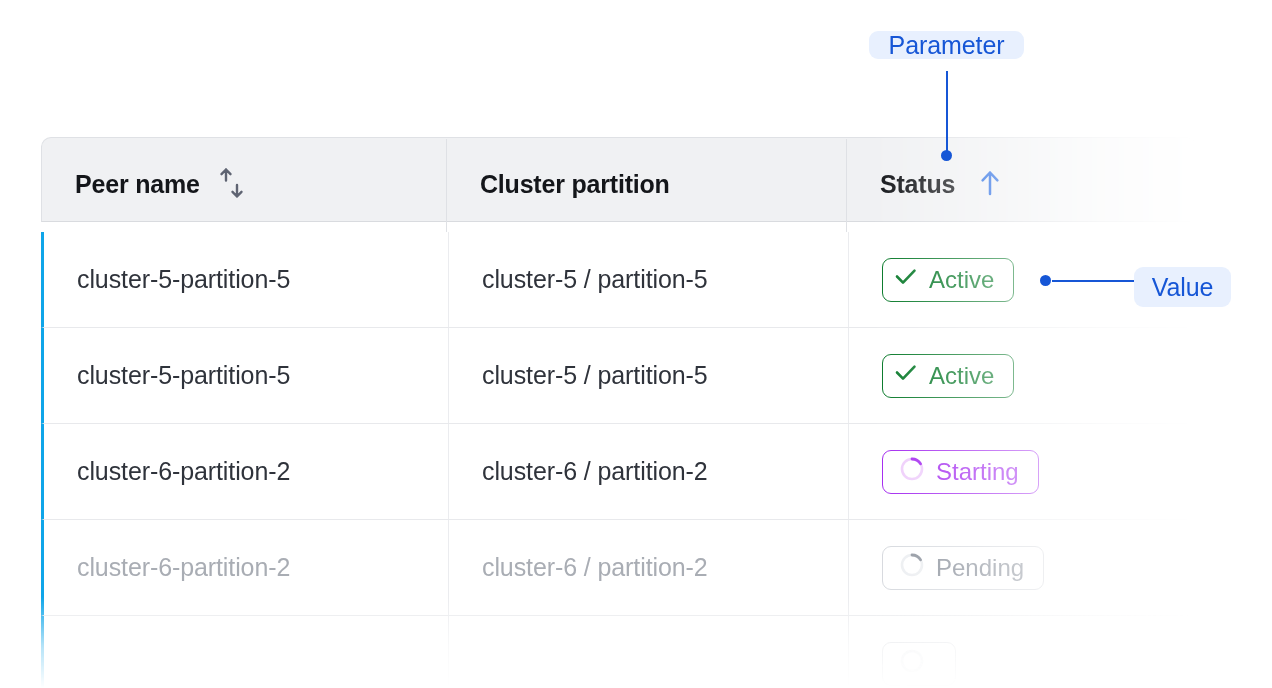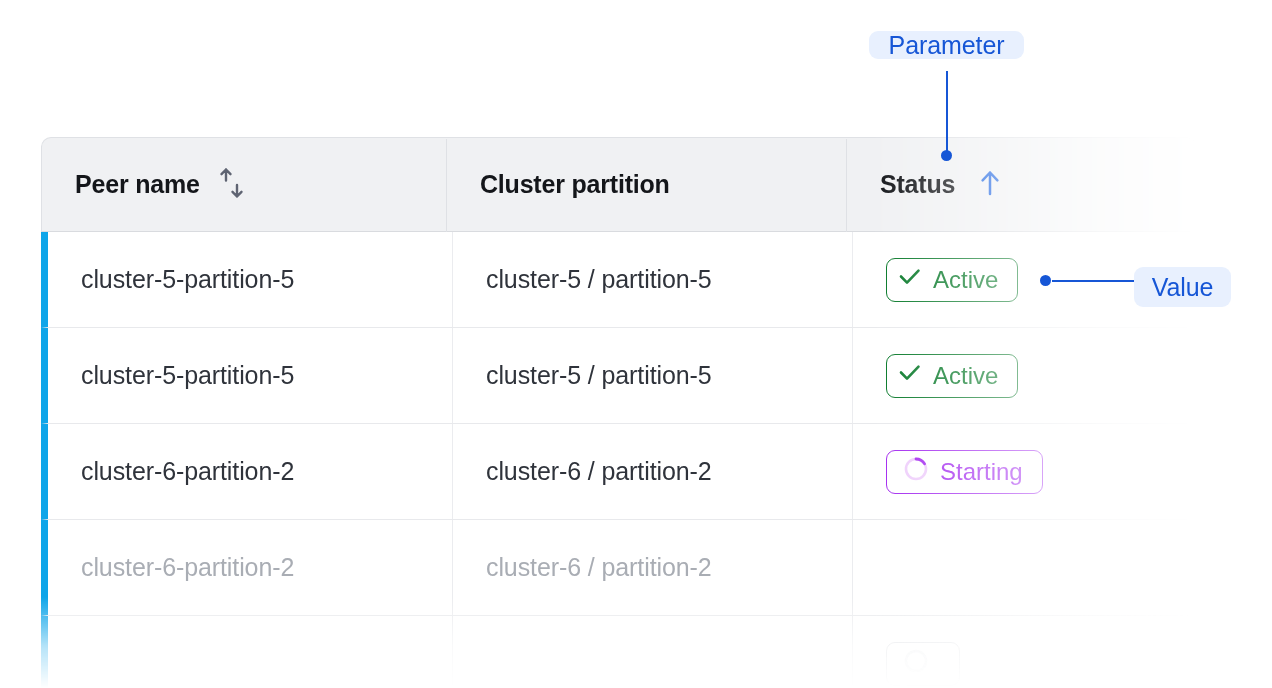--- a/index.html
+++ b/index.html
@@ -38,21 +38,21 @@
     inset: 0;
     -webkit-mask-image: linear-gradient(to bottom, #000 0px, #000 460px, rgba(0,0,0,0.30) 510px, rgba(0,0,0,0) 551px);
     mask-image: linear-gradient(to bottom, #000 0px, #000 460px, rgba(0,0,0,0.30) 510px, rgba(0,0,0,0) 551px);
   }
 
   
   .thead {
     position: absolute;
     left: 0; top: 0;
     width: 1155px;
-    height: 95px;
+    height: 85px;
     background: #f0f1f3;
     border: 1px solid #dfe1e5;
     border-bottom: 1px solid #d9dbdf;
     border-radius: 10px 10px 0 0;
     box-sizing: border-box;
   }
   .th {
     position: absolute;
     top: 0;
     height: 93px;
@@ -87,21 +87,21 @@
   
   .tbody {
     position: absolute;
     left: 0;
     top: 95px;
     width: 1155px;
   }
   .trow {
     position: relative;
     height: 96px;
-    border-left: 7px solid #0ea5e9;
+    border-left: 3px solid #0ea5e9;
     border-right: 1px solid #e6e7ea;
     border-bottom: 1px solid #e8e9ec;
     background: #ffffff;
     box-sizing: border-box;
   }
   .td {
     position: absolute;
     top: 0;
     height: 95px;
     display: flex;
@@ -302,32 +302,43 @@
 
         <div class="trow muted">
           <div class="td col-peer">
             <span class="cell-text">cluster-6-partition-2</span>
           </div>
           <div class="td-sep sep-1"></div>
           <div class="td col-cluster">
             <span class="cell-text">cluster-6 / partition-2</span>
           </div>
           <div class="td-sep sep-2"></div>
-        </div>
-
-        <div class="trow muted">
-          <div class="td col-peer"></div>
-          <div class="td-sep sep-1"></div>
-          <div class="td col-cluster"></div>
-          <div class="td-sep sep-2"></div>
           <div class="td col-status">
             <span class="pill gray">
               <span class="spinner">
                 <svg width="26" height="26" viewBox="0 0 26 26" fill="none" aria-hidden="true">
                   <circle cx="13" cy="13" r="10" stroke="#eceef1" stroke-width="2.6"></circle>
+                  <path d="M13 3 A10 10 0 0 1 21.6 7.9" stroke="#8d939d" stroke-width="2.8" stroke-linecap="round"></path>
+                </svg>
+              </span>
+              <span class="pill-label">Pending</span>
+            </span>
+          </div>
+        </div>
+
+        <div class="trow muted">
+          <div class="td col-peer"></div>
+          <div class="td-sep sep-1"></div>
+          <div class="td col-cluster"></div>
+          <div class="td-sep sep-2"></div>
+          <div class="td col-status">
+            <span class="pill gray">
+              <span class="spinner">
+                <svg width="26" height="26" viewBox="0 0 26 26" fill="none" aria-hidden="true">
+                  <circle cx="13" cy="13" r="10" stroke="#eceef1" stroke-width="2.6"></circle>
                 </svg>
               </span>
               <span class="pill-label"></span>
             </span>
           </div>
         </div>
 
       </div>
     </div>
   </div>

